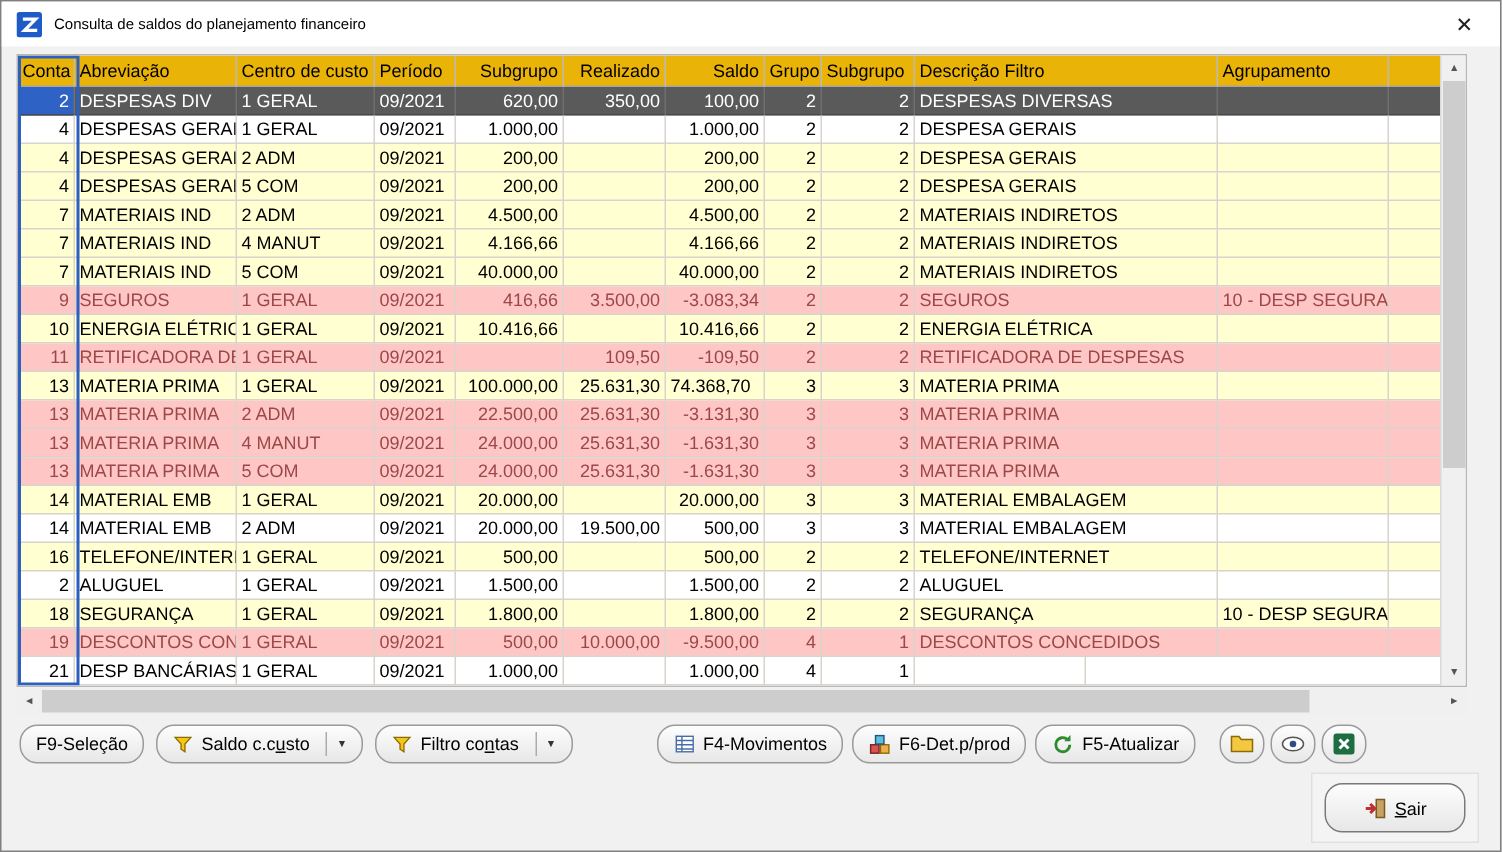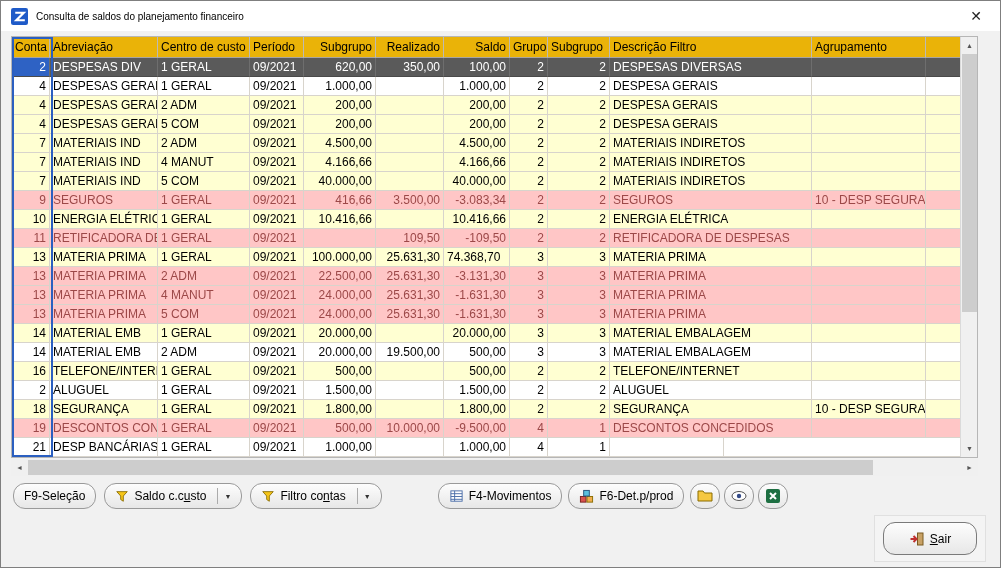--- a/index.html
+++ b/index.html
@@ -467,20 +467,27 @@
 
     <button class="btn gap6">
       <svg width="15" height="15" viewBox="0 0 16 16">
           <rect x="1.5" y="8" width="6" height="6" fill="#D9534F" stroke="#7A2220"></rect>
           <rect x="8.5" y="8" width="6" height="6" fill="#F0AD4E" stroke="#8A6D00"></rect>
           <rect x="5" y="1.5" width="6" height="6" fill="#5BC0DE" stroke="#23527C"></rect>
         </svg>
       <span>F6-Det.p/prod</span>
     </button>
 
+    <button class="btn gap16">
+      <svg width="15" height="15" viewBox="0 0 16 16">
+          <path d="M13 8a5 5 0 1 1-1.6-3.7" fill="none" stroke="#2E8B2E" stroke-width="2"></path>
+          <path d="M13.5 1v4.5H9z" fill="#2E8B2E"></path>
+        </svg>
+      <span>F5-Atualizar</span>
+    </button>
 
     <button class="btn small-btn gap4">
       <svg width="16" height="16" viewBox="0 0 16 16">
           <path d="M1 5v-2h5l1.5 2H15v8H1z" fill="#F5C842" stroke="#8A6D00"></path>
         </svg>
     </button>
     <button class="btn small-btn gap4">
       <svg width="16" height="16" viewBox="0 0 16 16">
           <ellipse cx="8" cy="8" rx="7" ry="4.5" fill="#fff" stroke="#555"></ellipse>
           <circle cx="8" cy="8" r="2.2" fill="#334A88"></circle>

